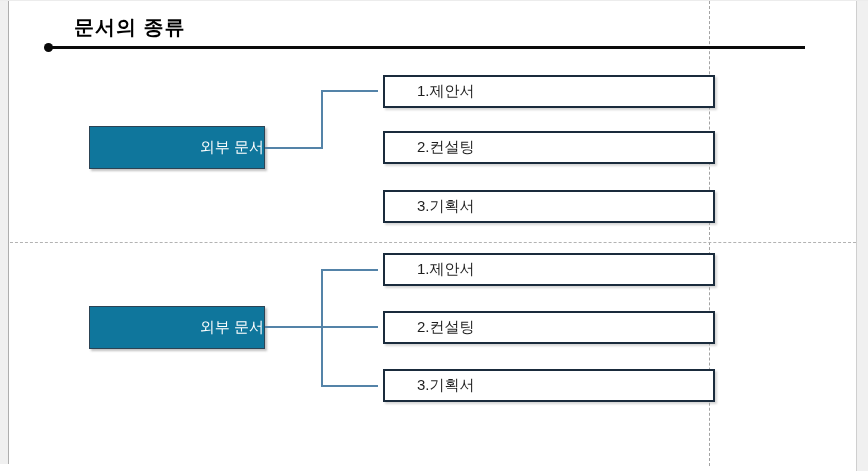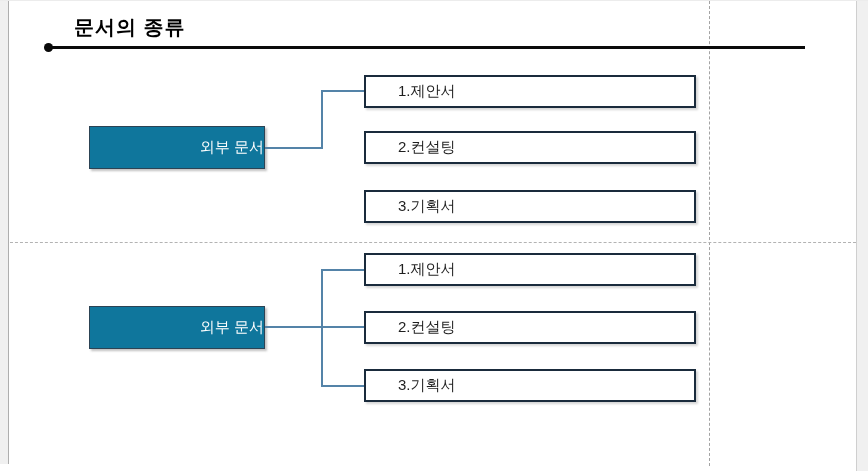--- a/index.html
+++ b/index.html
@@ -48,21 +48,21 @@
   }
   
   .parent-box {
     position: absolute; left: 89px; width: 176px; height: 43px;
     background: #0f769c; border: 1.5px solid #2c4354;
     color: #ffffff; font-size: 15px;
     display: flex; align-items: center; justify-content: flex-end;
     box-shadow: 1.5px 1.5px 2px rgba(120,120,120,0.45);
   }
   .child-box {
-    position: absolute; left: 364px; width: 332px; height: 33px;
+    position: absolute; left: 383px; width: 332px; height: 33px;
     background: #ffffff; border: 2px solid #1a2b3c;
     color: #1f1f1f; font-size: 15px;
     display: flex; align-items: center;
     padding-left: 32px;
     box-shadow: 1.5px 1.5px 2px rgba(150,150,150,0.4);
   }
   .conn { position: absolute; background: #5483a8; }
   .conn.h { height: 2px; }
   .conn.v { width: 2px; }
 </style>

